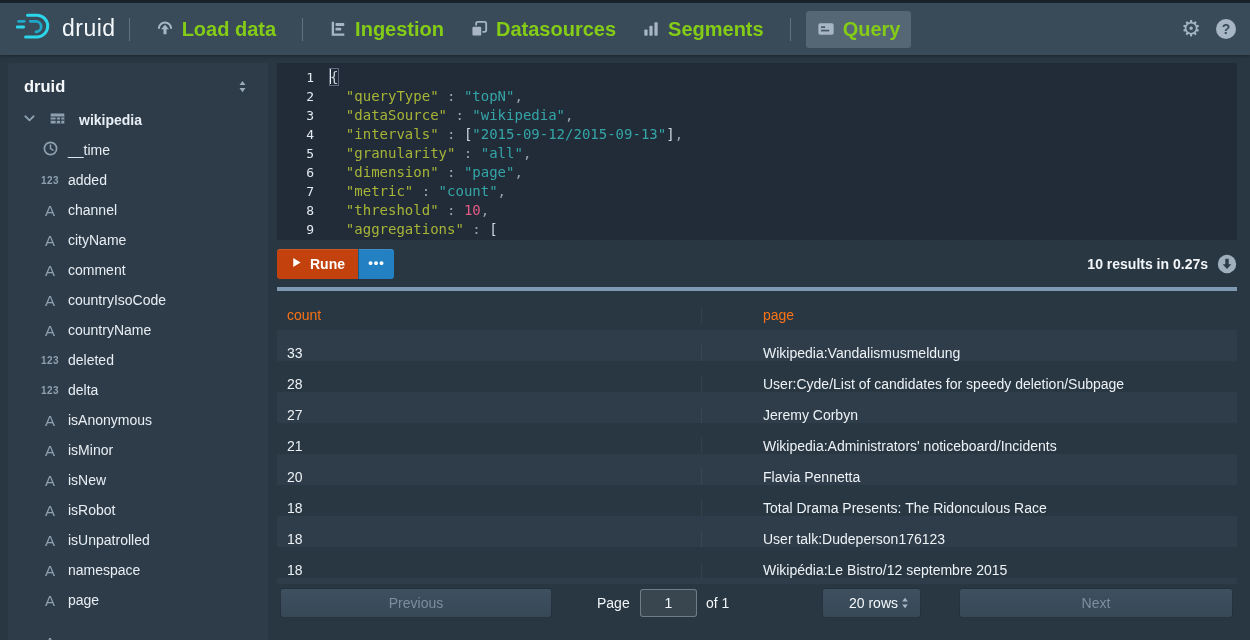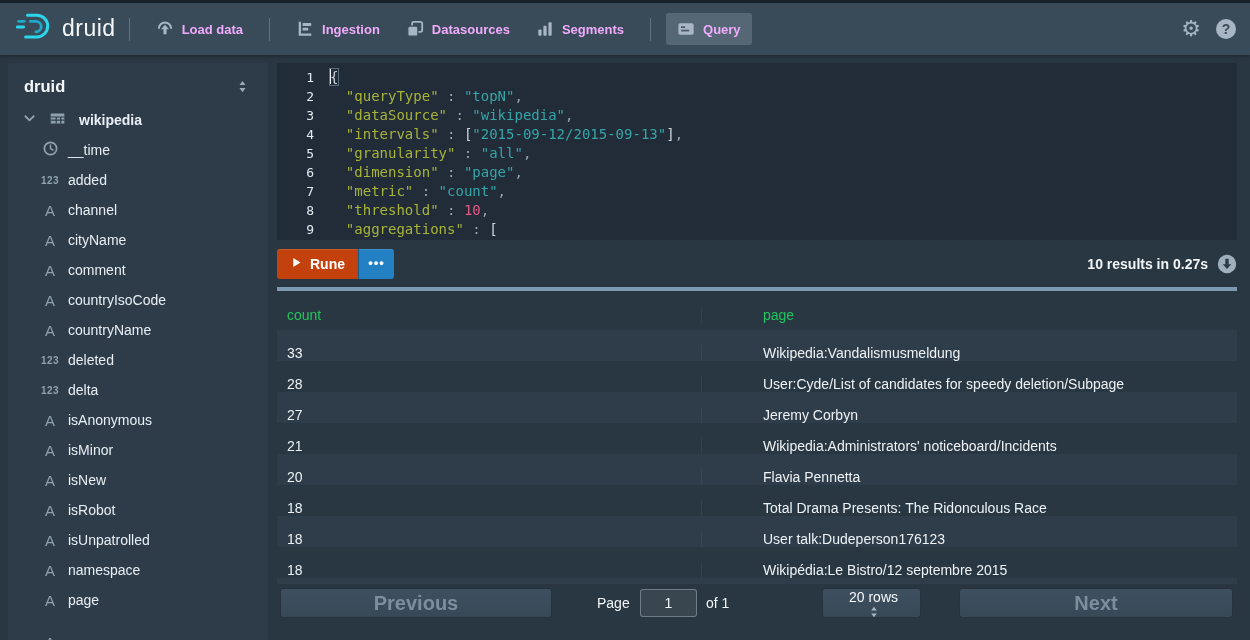--- a/index.html
+++ b/index.html
@@ -11,21 +11,21 @@
   
   .navbar{
     position:absolute;top:0;left:0;right:0;height:55px;background:#394B59;
     border-top:3px solid #18222B;box-sizing:border-box;display:flex;align-items:center;
     padding:0 14px 0 16px;box-shadow:0 1px 3px rgba(0,0,0,.35);z-index:5;
   }
   .brand{display:flex;align-items:center;gap:8px;}
   .wordmark{font-size:23px;color:#F5F8FA;letter-spacing:.5px;font-weight:400;margin-top:-2px;}
   .nav-sep{width:1px;height:23px;background:rgba(255,255,255,.22);margin:0 13px;flex:none;}
   .nav-item{display:flex;align-items:center;gap:8px;padding:7px 11px;margin:0 2px;
-    border-radius:3px;color:#f0abfc;font-size:13px;font-weight:700;cursor:pointer;white-space:nowrap;text-align:center;}
+    border-radius:3px;color:#84cc16;font-size:20px;font-weight:700;cursor:pointer;white-space:nowrap;text-align:center;}
   .nav-item.active{background:rgba(145,162,176,.32);}
   .nav-item .icn{display:flex;}
   .nav-right{margin-left:auto;display:flex;align-items:center;gap:15px;}
   .gear{font-size:22px;color:#A7B6C2;line-height:1;cursor:pointer;}
   .help{width:20px;height:20px;border-radius:50%;background:#A7B6C2;color:#394B59;
     font-weight:700;font-size:14px;display:flex;align-items:center;justify-content:center;cursor:pointer;}
   
   .sidebar{position:absolute;left:8px;top:63px;bottom:0;width:260px;background:#2E3C49;
     overflow:hidden;border-radius:2px;}
   .sb-header{display:flex;align-items:center;justify-content:space-between;padding:14px 18px 9px 16px;}
@@ -52,41 +52,41 @@
   .btn-group{display:flex;}
   .btn-run{display:flex;align-items:center;gap:7px;background:#c2410c;color:#fff;border:none;height:30px;
     padding:0 13px;border-radius:3px 0 0 3px;font-size:14px;font-weight:700;font-family:inherit;cursor:pointer;
     box-shadow:inset 0 1px 0 rgba(255,255,255,.12);}
   .btn-more{background:#2380C2;border:none;border-left:1px solid rgba(13,56,87,.55);height:30px;width:36px;
     border-radius:0 3px 3px 0;color:#fff;font-size:13px;font-weight:700;letter-spacing:1px;cursor:pointer;
     box-shadow:inset 0 1px 0 rgba(255,255,255,.12);padding:0 0 3px 0;}
   .status{display:flex;align-items:center;gap:9px;color:#F2F6F9;font-size:14px;font-weight:600;}
   .splitter{margin-top:8px;height:4px;background:#7E99B2;cursor:row-resize;}
   
-  .thead{display:flex;height:30px;margin-top:9px;align-items:center;color:#22c55e;font-size:14px;}
+  .thead{display:flex;height:30px;margin-top:9px;align-items:center;color:#f97316;font-size:14px;}
   .c1{width:425px;padding-left:10px;box-sizing:border-box;border-right:1px solid rgba(255,255,255,.05);flex:none;}
   .c2{flex:1;padding-left:61px;box-sizing:border-box;}
   .trow{display:flex;height:31px;align-items:flex-end;font-size:14px;color:#EDF2F6;cursor:pointer;}
   #rows .trow:nth-child(odd){background:#2F3D4A;}
   .partial-row{height:6px;background:#2F3D4A;}
   
   .pager{position:relative;height:30px;margin-top:4px;font-size:14px;}
   .pg-btn{position:absolute;top:0;height:30px;background:linear-gradient(#3E5060,#374856);
-    border:1px solid rgba(17,24,32,.5);border-radius:3px;color:#7C8EA0;font-size:20px;font-weight:700;
+    border:1px solid rgba(17,24,32,.5);border-radius:3px;color:#7C8EA0;font-size:14px;font-weight:400;
     display:flex;align-items:center;justify-content:center;box-sizing:border-box;font-family:inherit;cursor:default;}
   .pg-prev{left:3px;width:272px;}
   .pg-next{left:682px;width:274px;}
   .pg-label{position:absolute;left:320px;top:0;line-height:30px;color:#F2F6F9;}
   .pg-input{position:absolute;left:363px;top:1px;width:57px;height:28px;background:rgba(255,255,255,.08);
     border:1px solid rgba(165,180,195,.5);border-radius:3px;color:#F5F8FA;text-align:center;font-size:14px;
     box-sizing:border-box;font-family:inherit;}
   .pg-of{position:absolute;left:429px;top:0;line-height:30px;color:#F2F6F9;}
   .pg-select{position:absolute;left:545px;top:0;width:99px;height:30px;background:linear-gradient(#3E5060,#374856);
-    border:1px solid rgba(17,24,32,.5);border-radius:3px;display:flex;align-items:center;justify-content:space-between;
-    padding:0 8px 0 12px;color:#F5F8FA;box-sizing:border-box;cursor:pointer;flex-direction:column;}
+    border:1px solid rgba(17,24,32,.5);border-radius:3px;display:flex;align-items:center;justify-content:flex-end;
+    padding:0 8px 0 12px;color:#F5F8FA;box-sizing:border-box;cursor:pointer;}
 </style>
 </head>
 <body>
 
 <header class="navbar">
   <div class="brand">
     <span class="icn">
       <svg width="38" height="32" viewBox="0 0 40 34">
         <path d="M12 4.5 h10 a11.5 11.5 0 0 1 0 23 h-12" fill="none" stroke="#2BD5EA" stroke-width="3.2" stroke-linecap="round"></path>
         <path d="M15 11 h6 a5.6 5.6 0 0 1 0 11.2" fill="none" stroke="#1FA8C9" stroke-width="3" stroke-linecap="round"></path>

